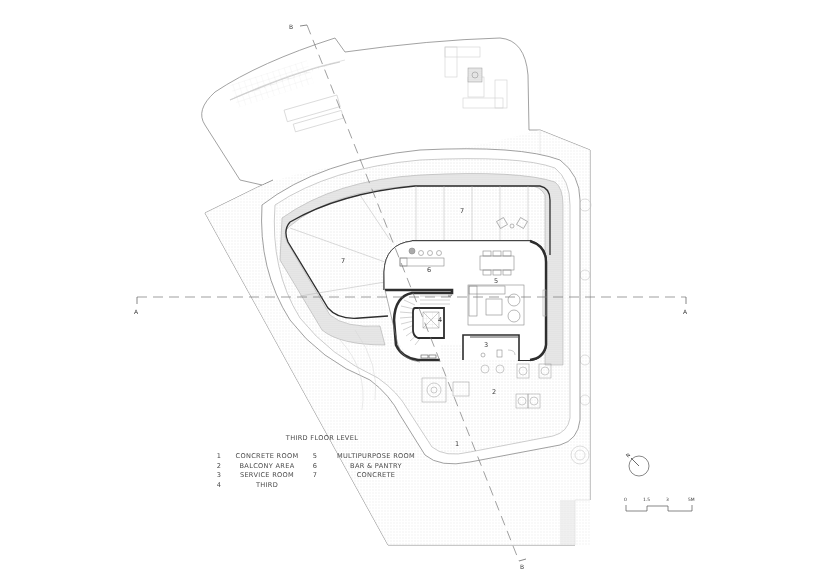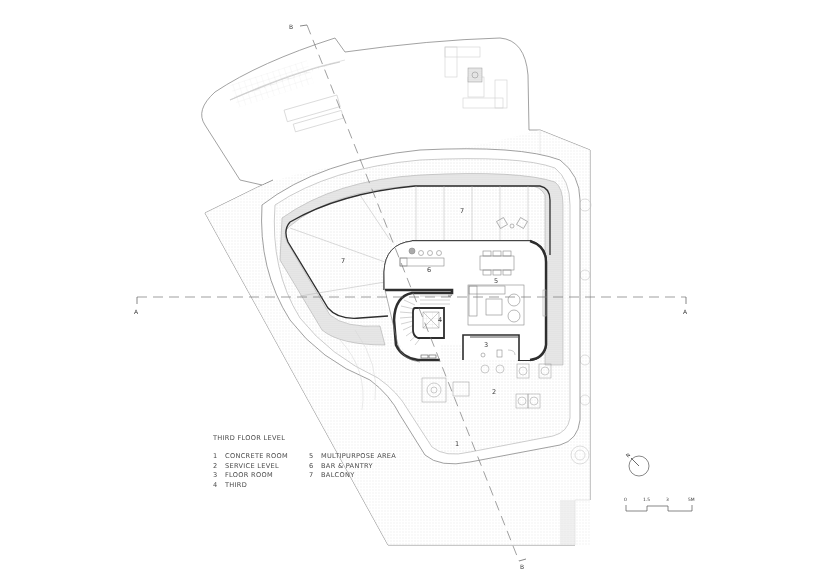--- a/index.html
+++ b/index.html
@@ -1,20 +1,20 @@
 <!DOCTYPE html>
 <html><head>
   <meta charset="utf-8">
   <style>
     html, body { margin: 0; padding: 0; background: #ffffff; }
     body { width: 818px; height: 578px; overflow: hidden; position: relative;
            font-family: "Liberation Sans", sans-serif; color: #3a3a3a; }
     #plan { position: absolute; left: 0; top: 0; width: 818px; height: 578px; }
     .legend { position: absolute; left: 213px; top: 434px; font-size: 6.6px;
-              letter-spacing: 0.3px; color: #4a4a4a; font-family: "DejaVu Sans", sans-serif; }
+              letter-spacing: 0.3px; color: #4a4a4a; font-family: "DejaVu Sans", sans-serif; text-align: center; }
     .legend-title { margin-bottom: 11px; }
     .legend-grid { display: grid; grid-template-columns: 12px 84px 12px 110px; row-gap: 3px; }
     .legend-grid span { line-height: 6.5px; }
     .svgtext { font-family: "DejaVu Sans", sans-serif; fill: #3a3a3a; }
   </style>
 </head>
 <body>
 
 <svg id="plan" viewBox="0 0 818 578" xmlns="http://www.w3.org/2000/svg">
   <defs>
@@ -238,30 +238,30 @@
     <text class="svgtext" x="688" y="501" font-size="4.5">5M</text>
   </g>
 </svg>
 
 <div class="legend">
   <div class="legend-title">THIRD FLOOR LEVEL</div>
   <div class="legend-grid">
     <span>1</span>
     <span>CONCRETE ROOM</span>
     <span>5</span>
-    <span>MULTIPURPOSE AREA</span>
+    <span>MULTIPURPOSE ROOM</span>
 
     <span>2</span>
-    <span>SERVICE LEVEL</span>
+    <span>BALCONY AREA</span>
     <span>6</span>
     <span>BAR &amp; PANTRY</span>
 
     <span>3</span>
-    <span>FLOOR ROOM</span>
+    <span>SERVICE ROOM</span>
     <span>7</span>
-    <span>BALCONY</span>
+    <span>CONCRETE</span>
 
     <span>4</span>
     <span>THIRD</span>
     <span></span>
       <span></span>
   </div>
 </div>
 
 </body></html>

